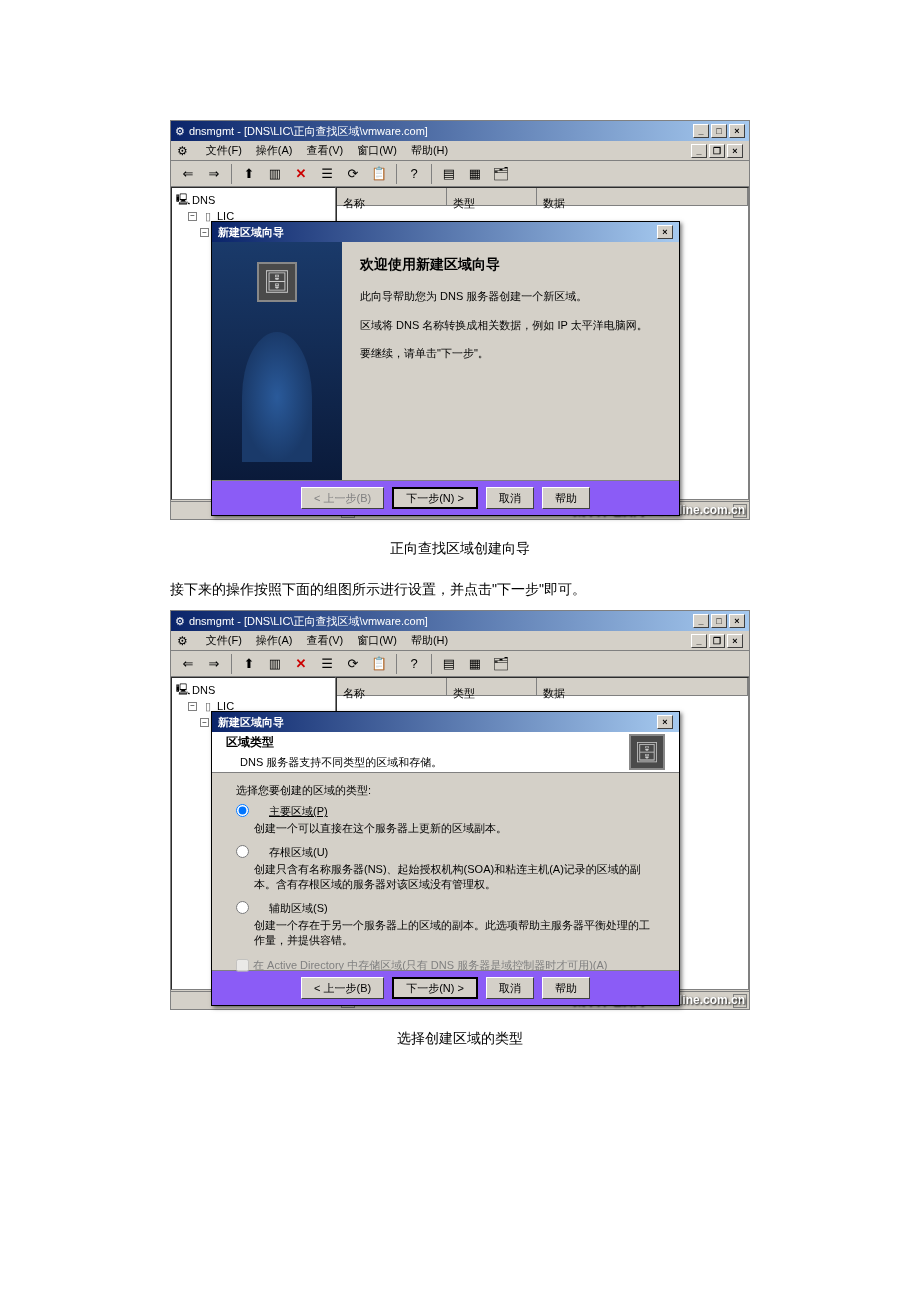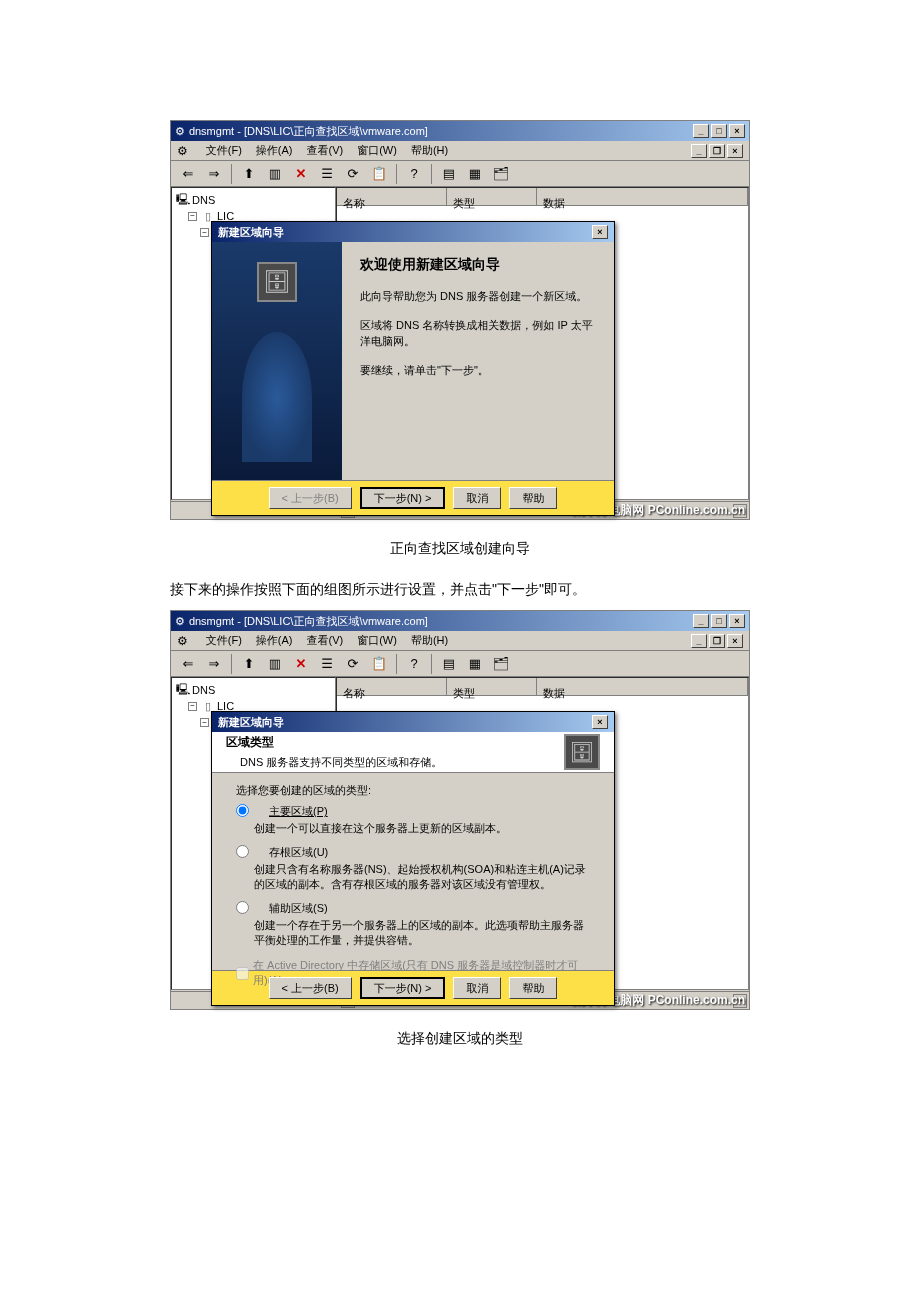--- a/index.html
+++ b/index.html
@@ -26,32 +26,32 @@
     .tree-icon { width: 14px; height: 14px; display: inline-flex; align-items: center; justify-content: center; font-size: 11px; }
     .folder-icon { color: #d4a017; }
     .server-icon { color: #666; }
     .expand-box { width: 9px; height: 9px; border: 1px solid #808080; display: inline-flex; align-items: center; justify-content: center; font-size: 8px; line-height: 1; background: #fff; margin-right: 2px; }
     .list-panel { flex: 1; background: #fff; border: 1px inset #808080; position: relative; }
     .list-header { display: flex; background: #d4d0c8; border-bottom: 1px solid #808080; height: 18px; }
     .list-col { padding: 8px 6px; border-right: 1px solid #808080; font-size: 11px; }
     .col1 { width: 110px; }
     .col2 { width: 90px; }
     .col3 { flex: 1; }
-    .wizard { position: absolute; left: 40px; top: 100px; width: 404px; height: 295px; background: #d4d0c8; border: 1px solid #000; box-shadow: 2px 2px 4px rgba(0,0,0,0.5); z-index: 100; }
+    .wizard { position: absolute; left: 40px; top: 100px; width: 469px; height: 295px; background: #d4d0c8; border: 1px solid #000; box-shadow: 2px 2px 4px rgba(0,0,0,0.5); z-index: 100; }
     .wizard-titlebar { background: linear-gradient(to right, #0a246a, #a6caf0); color: #fff; height: 20px; display: flex; align-items: center; padding: 0 6px; font-size: 11px; font-weight: bold; }
     .wizard-titlebar .wt-title { flex: 1; }
     .wizard-close { width: 16px; height: 14px; background: #d4d0c8; border: 1px solid #fff; border-right-color: #404040; border-bottom-color: #404040; display: flex; align-items: center; justify-content: center; color: #000; font-size: 9px; font-weight: bold; }
     .wizard-body { display: flex; height: calc(100% - 55px); }
     .wizard-sidebar { width: 130px; background: linear-gradient(to bottom, #1a3a6a, #0a1a3a); display: flex; align-items: flex-start; justify-content: center; padding-top: 20px; position: relative; }
     .wizard-sidebar::before { content: ''; position: absolute; top: 90px; left: 30px; width: 70px; height: 130px; background: radial-gradient(ellipse at center, #2a5a9a 0%, #1a3a6a 70%); border-radius: 50% 50% 0 0; }
     .wizard-icon-box { width: 40px; height: 40px; background: #4a4a4a; border: 2px solid #888; display: flex; align-items: center; justify-content: center; color: #ccc; font-size: 22px; position: relative; z-index: 1; }
     .wizard-content { flex: 1; padding: 14px 18px; font-size: 11px; color: #000; }
     .wizard-content h3 { font-size: 14px; font-weight: bold; margin-bottom: 14px; }
     .wizard-content p { margin-bottom: 12px; line-height: 1.5; }
-    .wizard-buttons { height: 35px; background: #fde047; border-top: 1px solid #808080; display: flex; align-items: center; justify-content: center; gap: 8px; padding: 0 10px; }
+    .wizard-buttons { height: 35px; background: #8b5cf6; border-top: 1px solid #808080; display: flex; align-items: center; justify-content: center; gap: 8px; padding: 0 10px; }
     .wbtn { height: 22px; padding: 0 12px; background: #d4d0c8; border: 1px solid #fff; border-right-color: #404040; border-bottom-color: #404040; font-size: 11px; display: flex; align-items: center; cursor: pointer; }
     .wbtn.disabled { color: #808080; }
     .wbtn.default { border: 2px solid #000; }
     .statusbar { position: absolute; bottom: 0; left: 0; right: 0; height: 18px; background: #d4d0c8; border-top: 1px solid #808080; display: flex; align-items: center; }
     .scroll-left { width: 14px; height: 14px; background: #d4d0c8; border: 1px solid #808080; margin-left: 170px; display: flex; align-items: center; justify-content: center; font-size: 8px; }
     .scroll-right { width: 14px; height: 14px; background: #d4d0c8; border: 1px solid #808080; position: absolute; right: 2px; display: flex; align-items: center; justify-content: center; font-size: 8px; }
     .watermark { position: absolute; bottom: 0; right: 4px; color: #fff; font-size: 12px; font-weight: bold; text-shadow: 1px 1px 2px #000; pointer-events: none; }
     .caption { text-align: center; font-size: 14px; margin: 20px 0 20px 0; }
     .desc-text { font-size: 14px; margin-bottom: 10px; line-height: 1.6; }
     .wizard-body2 { height: calc(100% - 55px); padding: 0; }

